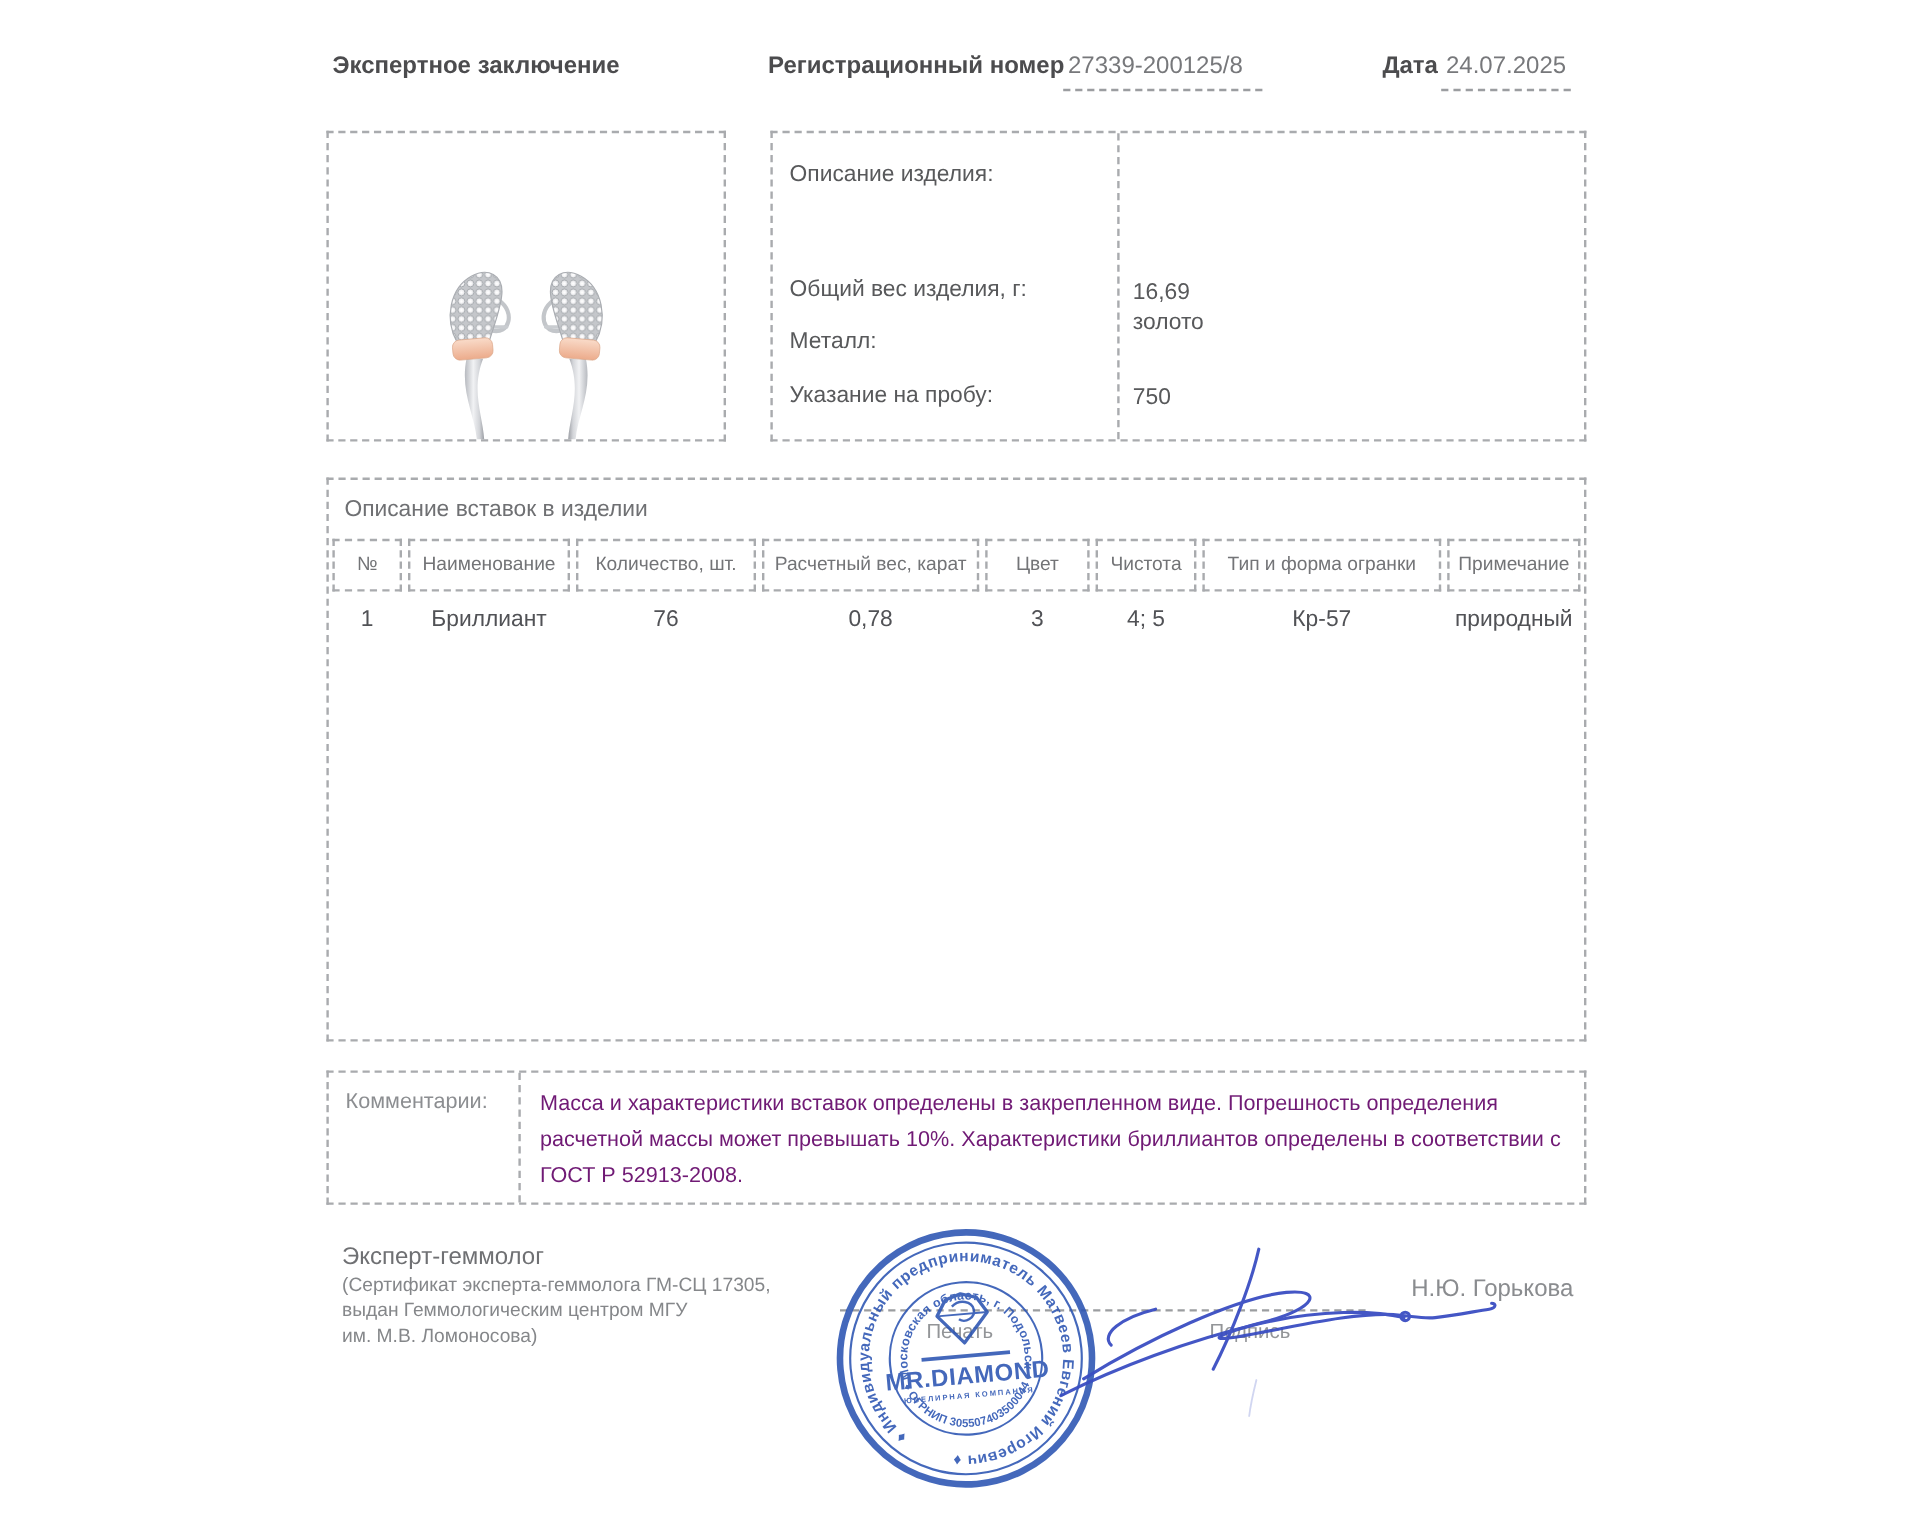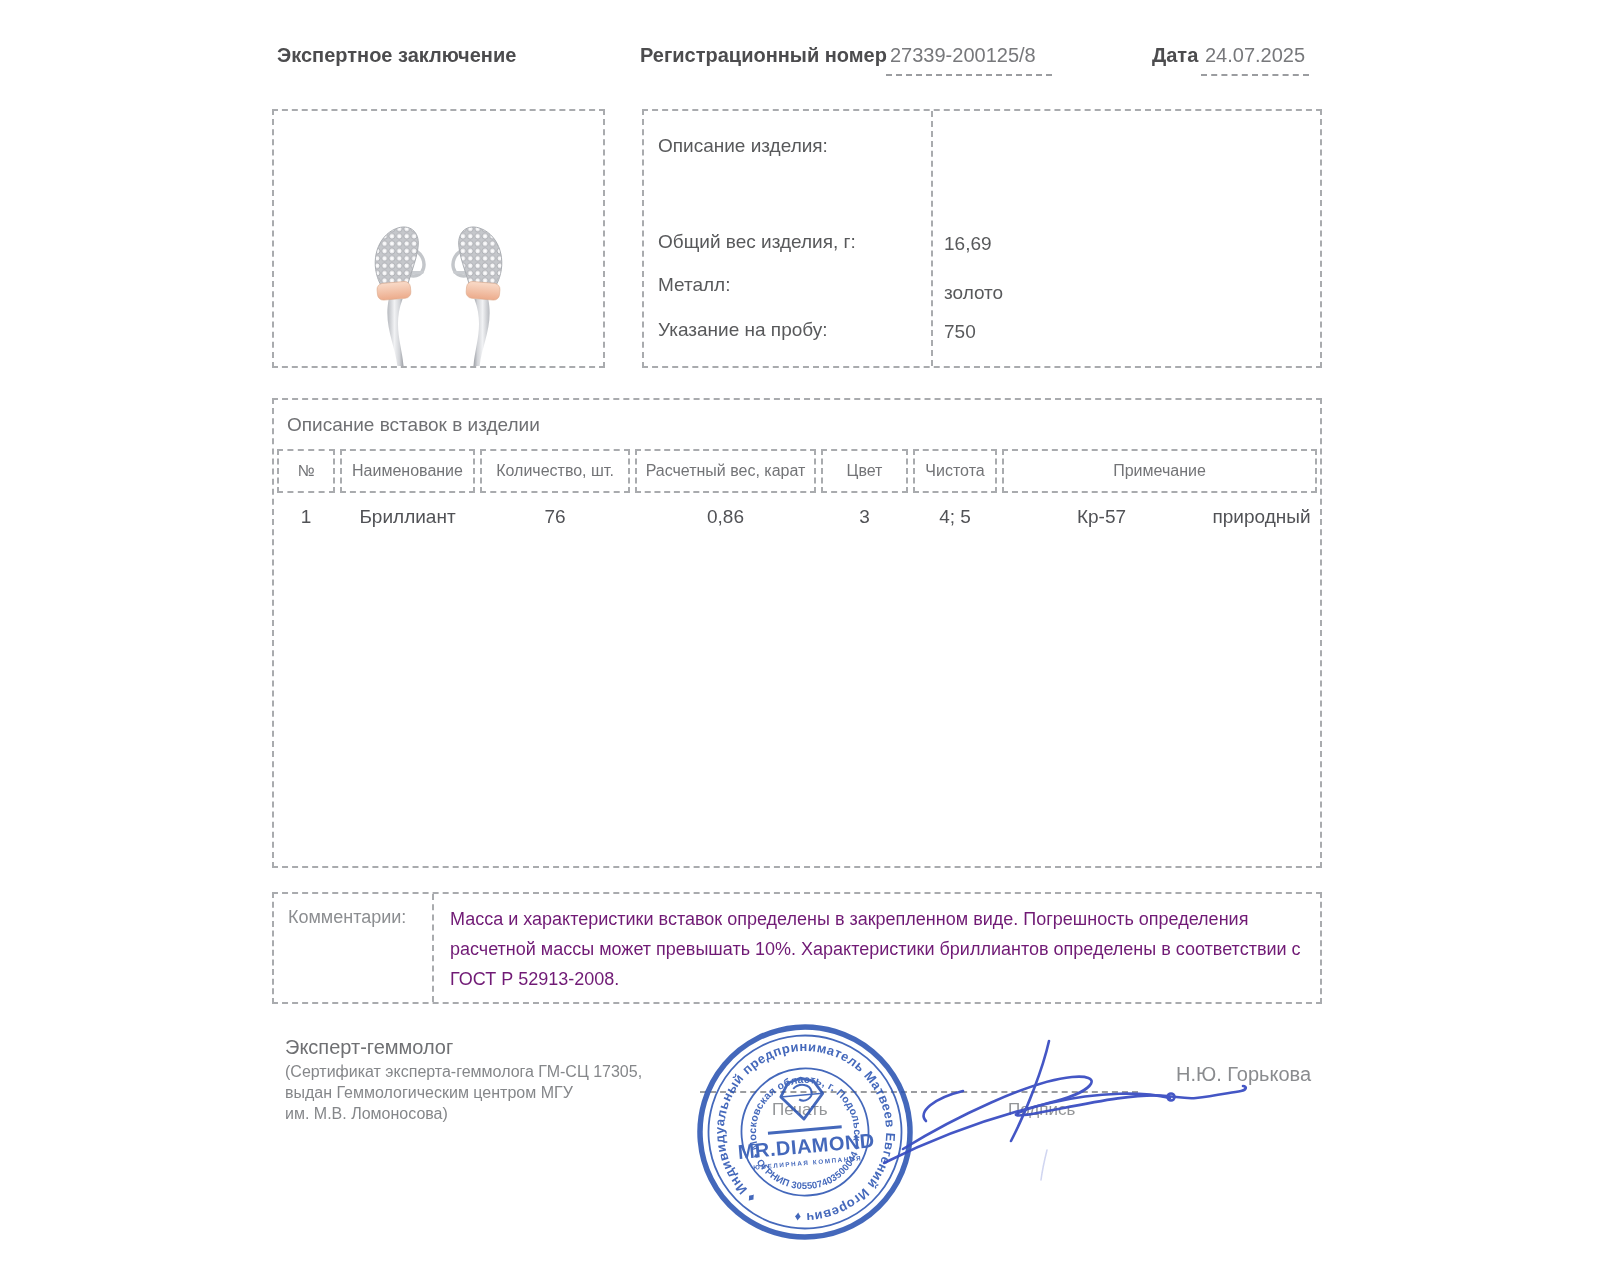--- a/index.html
+++ b/index.html
@@ -82,43 +82,44 @@
       </g>
   </svg>
 </div>
 
 <div class="dashbox" style="left:642px;top:109px;width:680px;height:259px;">
   <div class="vdash" style="left:287px;"></div>
   <span class="p-label abs" style="left:14px;top:24px;">Описание изделия:</span>
   <span class="p-label abs" style="left:14px;top:120px;">Общий вес изделия, г:</span>
   <span class="p-value abs" style="left:300px;top:120px;">16,69</span>
   <span class="p-label abs" style="left:14px;top:163px;">Металл:</span>
-  <span class="p-value abs" style="left:300px;top:169px;">золото</span>
+  <span class="p-value abs" style="left:300px;top:145px;">золото</span>
   <span class="p-label abs" style="left:14px;top:208px;">Указание на пробу:</span>
   <span class="p-value abs" style="left:300px;top:208px;">750</span>
 </div>
 
 <div class="dashbox" style="left:272px;top:398px;width:1050px;height:470px;">
   <span class="tbl-title abs" style="left:13px;top:14px;">Описание вставок в изделии</span>
 
   <div class="hrow">
     <div class="hcell c0">№</div>
     <div class="hcell c1">Наименование</div>
     <div class="hcell c2">Количество, шт.</div>
     <div class="hcell c3">Расчетный вес, карат</div>
     <div class="hcell c4">Цвет</div>
     <div class="hcell c5">Чистота</div>
+    <div class="hcell c6">Тип и форма огранки</div>
     <div class="hcell c7">Примечание</div>
   </div>
 
   <div class="drow">
     <div class="dcell c0">1</div>
     <div class="dcell c1">Бриллиант</div>
     <div class="dcell c2">76</div>
-    <div class="dcell c3">0,86</div>
+    <div class="dcell c3">0,78</div>
     <div class="dcell c4">3</div>
     <div class="dcell c5">4; 5</div>
     <div class="dcell c6">Кр-57</div>
     <div class="dcell c7">природный</div>
   </div>
 
 </div>
 
 <div class="dashbox" style="left:272px;top:892px;width:1050px;height:112px;">
   <div class="vdash" style="left:158px;"></div>

